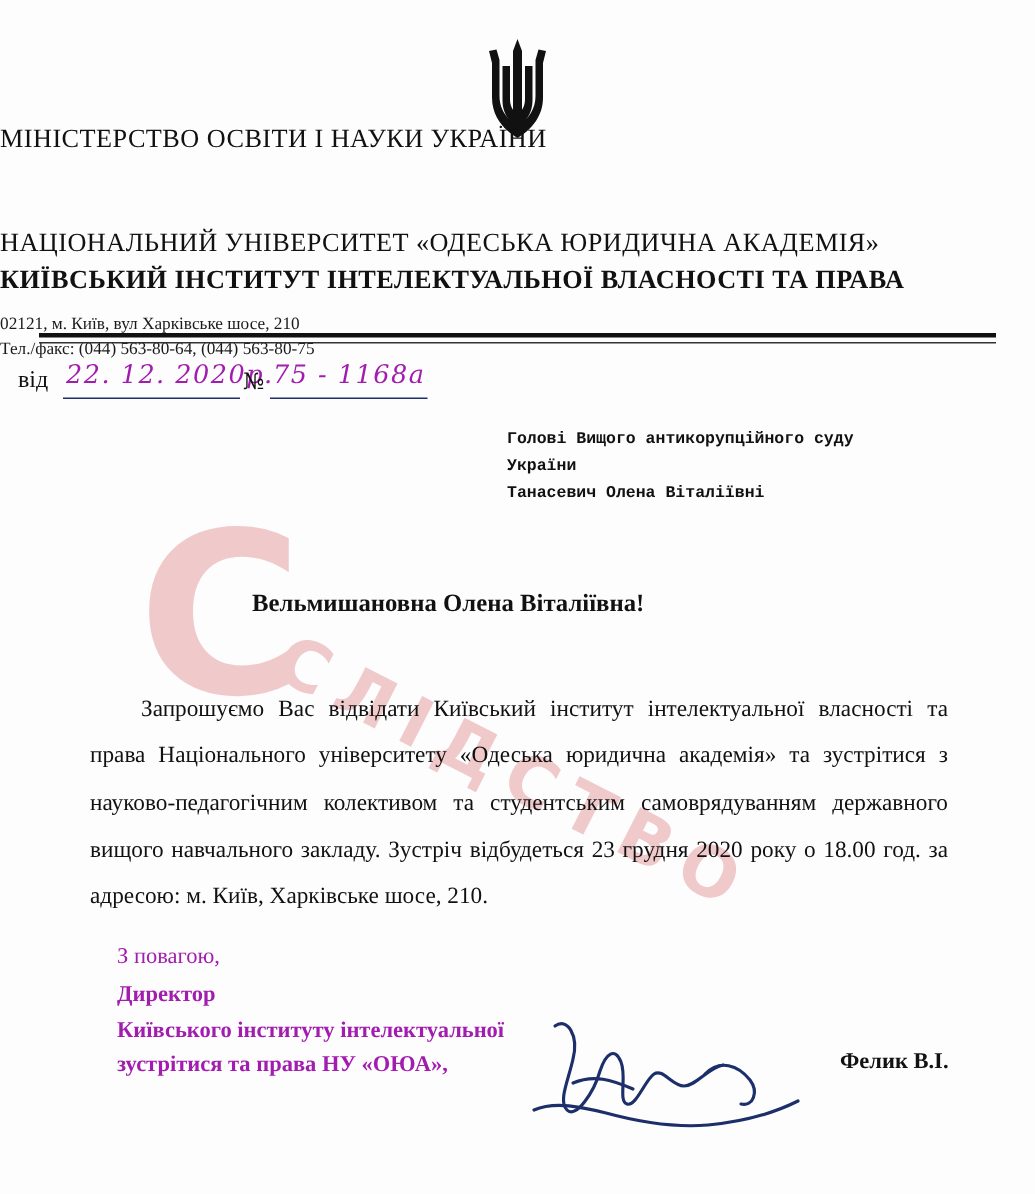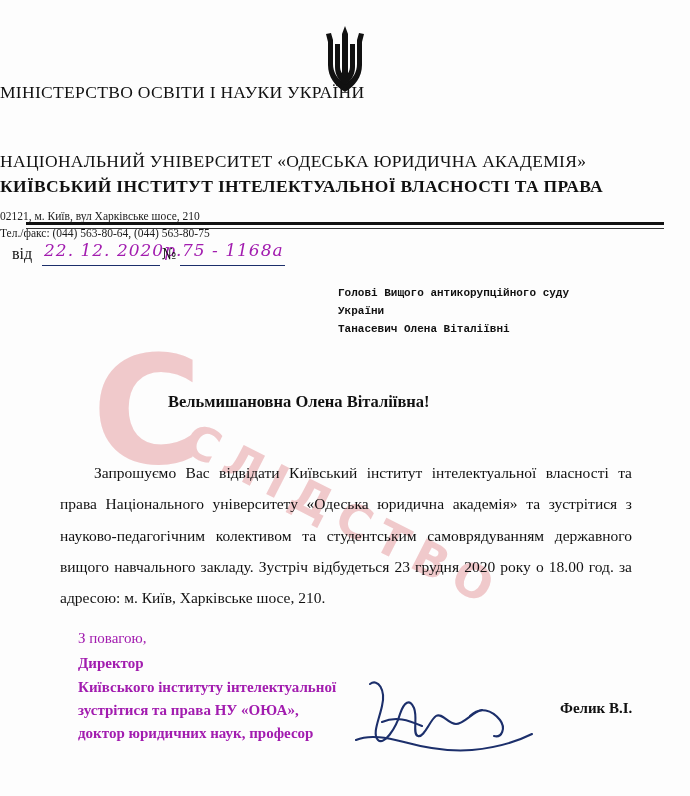--- a/index.html
+++ b/index.html
@@ -282,21 +282,20 @@
 
     <div class="body-text">
       <p>Запрошуємо Вас відвідати Київський інститут інтелектуальної власності та права Національного університету «Одеська юридична академія» та зустрітися з науково-педагогічним колективом та студентським самоврядуванням державного вищого навчального закладу. Зустріч відбудеться 23 грудня 2020 року о 18.00 год. за адресою: м. Київ, Харківське шосе, 210.</p>
     </div>
 
     <div class="sig-block">
       <div class="sig-regards">З повагою,</div>
       <div class="sig-bold">Директор</div>
       <div class="sig-bold">Київського інституту інтелектуальної</div>
       <div class="sig-bold">зустрітися та права НУ «ОЮА»,</div>
-      <div class="sig-bold">доктор юридичних наук, професор</div>
     </div>
 
     <div class="sig-name">Фелик В.І.</div>
 
     <div class="signature-mark">
       <svg width="220" height="90" viewBox="0 0 220 90">
         <g fill="none" stroke="#1c2f6b" stroke-width="2.1" stroke-linecap="round">
           <path d="M18 8 C26 2 34 14 30 30 C27 44 20 58 26 64 C32 70 44 52 48 38 C52 26 58 22 62 32 C66 42 60 58 66 60 C72 62 78 44 84 40 C90 36 96 48 104 48 C112 48 120 36 130 34"></path>
           <path d="M4 64 C18 58 36 62 52 66 C74 72 96 76 120 74 C142 72 164 66 180 58"></path>
           <path d="M30 46 C44 40 56 44 70 50"></path>

